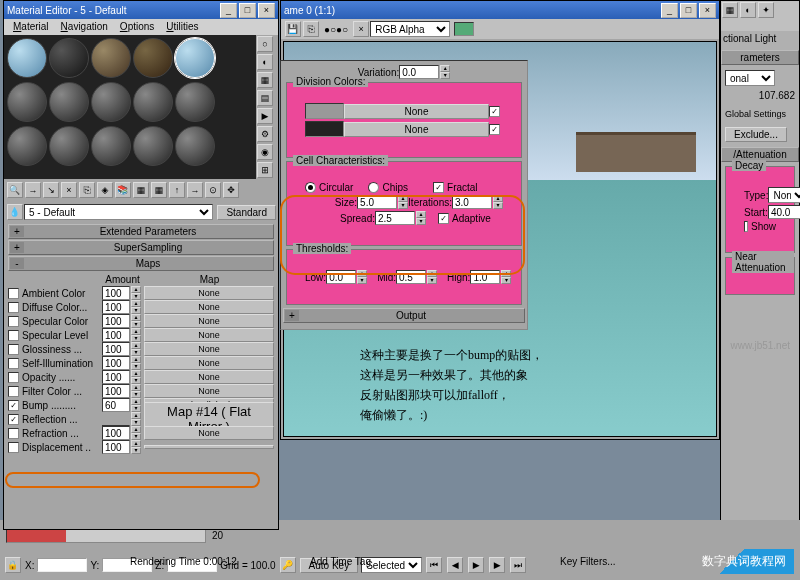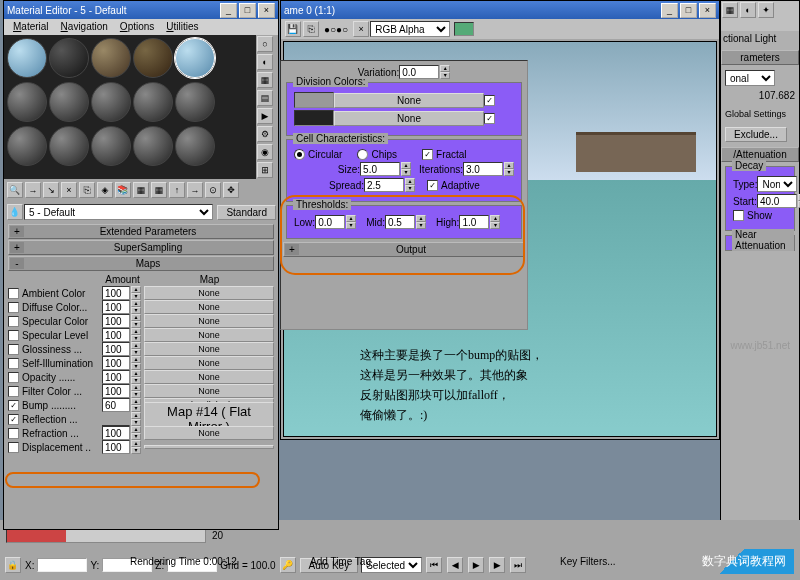--- a/index.html
+++ b/index.html
@@ -5,21 +5,21 @@
 *{box-sizing:border-box;margin:0;padding:0;font-family:Tahoma,Arial,sans-serif;font-size:10px;-webkit-user-select:none;user-select:none}
 body{width:800px;height:580px;background:#7a8a9a;overflow:hidden;position:relative}
 .win{position:absolute;background:#a5a5a5;border:1px solid #000}
 .titlebar{height:18px;background:linear-gradient(to bottom,#4a7fd6,#2a5fb6);color:#fff;display:flex;align-items:center;padding:0 3px;font-size:11px}
 .titlebar .spacer{flex:1}
 .winbtn{width:17px;height:15px;background:#d4d0c8;color:#000;border:1px outset #fff;margin-left:2px;text-align:center;line-height:12px;font-size:9px}
 .menubar{height:16px;background:#d0d0d0;display:flex;padding:0 3px}
 .menubar span{padding:0 6px;line-height:16px}
 .menubar span u{text-decoration:underline}
 .panel{background:#a5a5a5;border:1px inset #888;padding:2px}
-.group{border:1px solid #777;margin:3px;padding:7px;position:relative;background:#8b5cf6}
+.group{border:1px solid #777;margin:3px;padding:18px;position:relative;background:#ec4899}
 .group-title{position:absolute;top:-7px;left:6px;background:#a5a5a5;padding:0 3px;font-size:10px}
 .spinner{display:inline-flex;align-items:center}
 .spinner input{width:40px;height:14px;border:1px inset #888;background:#fff;font-size:10px;padding:0 2px}
 .spinbtns{display:flex;flex-direction:column;margin-left:1px}
 .spinbtns div{width:10px;height:7px;background:#c0c0c0;border:1px outset #ddd;font-size:6px;line-height:5px;text-align:center}
 .btn{background:#c0c0c0;border:1px outset #ddd;padding:1px 8px;font-size:10px;display:inline-block}
 .btn-wide{width:150px;text-align:center}
 .check{width:11px;height:11px;border:1px inset #888;background:#fff;display:inline-block;vertical-align:middle;margin-right:3px;text-align:center;line-height:9px;font-size:8px}
 .radio{width:11px;height:11px;border-radius:50%;border:1px inset #888;background:#fff;display:inline-block;vertical-align:middle;margin-right:3px;position:relative}
 .radio.on::after{content:"";position:absolute;width:5px;height:5px;background:#000;border-radius:50%;top:2px;left:2px}

